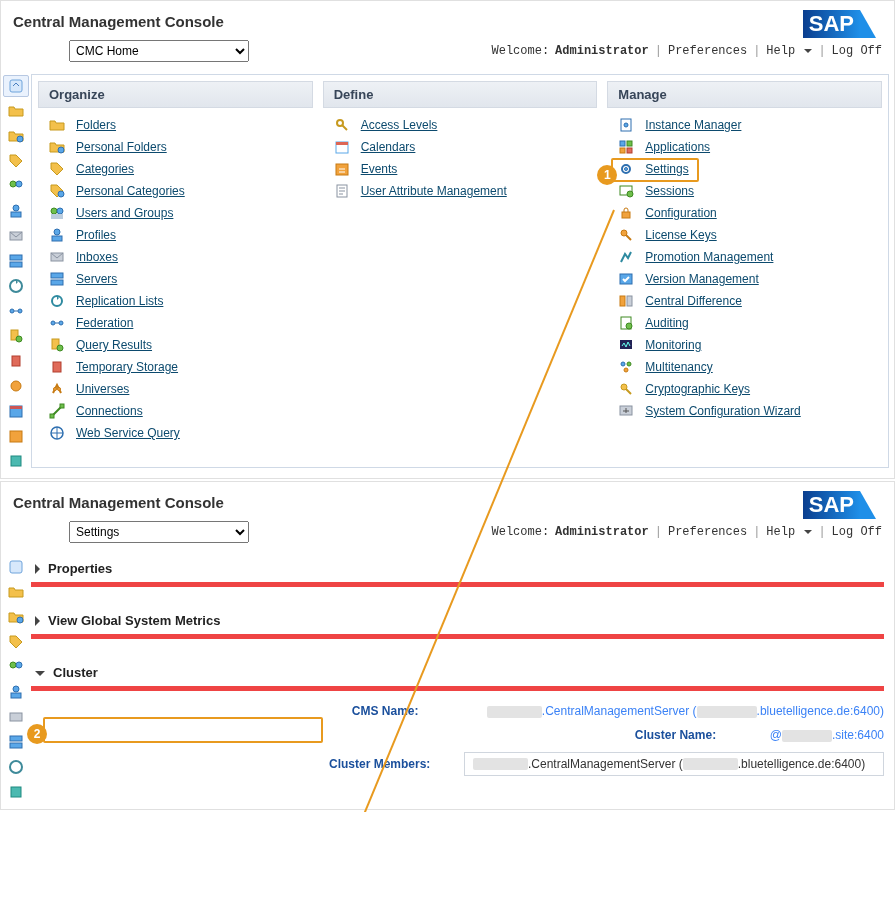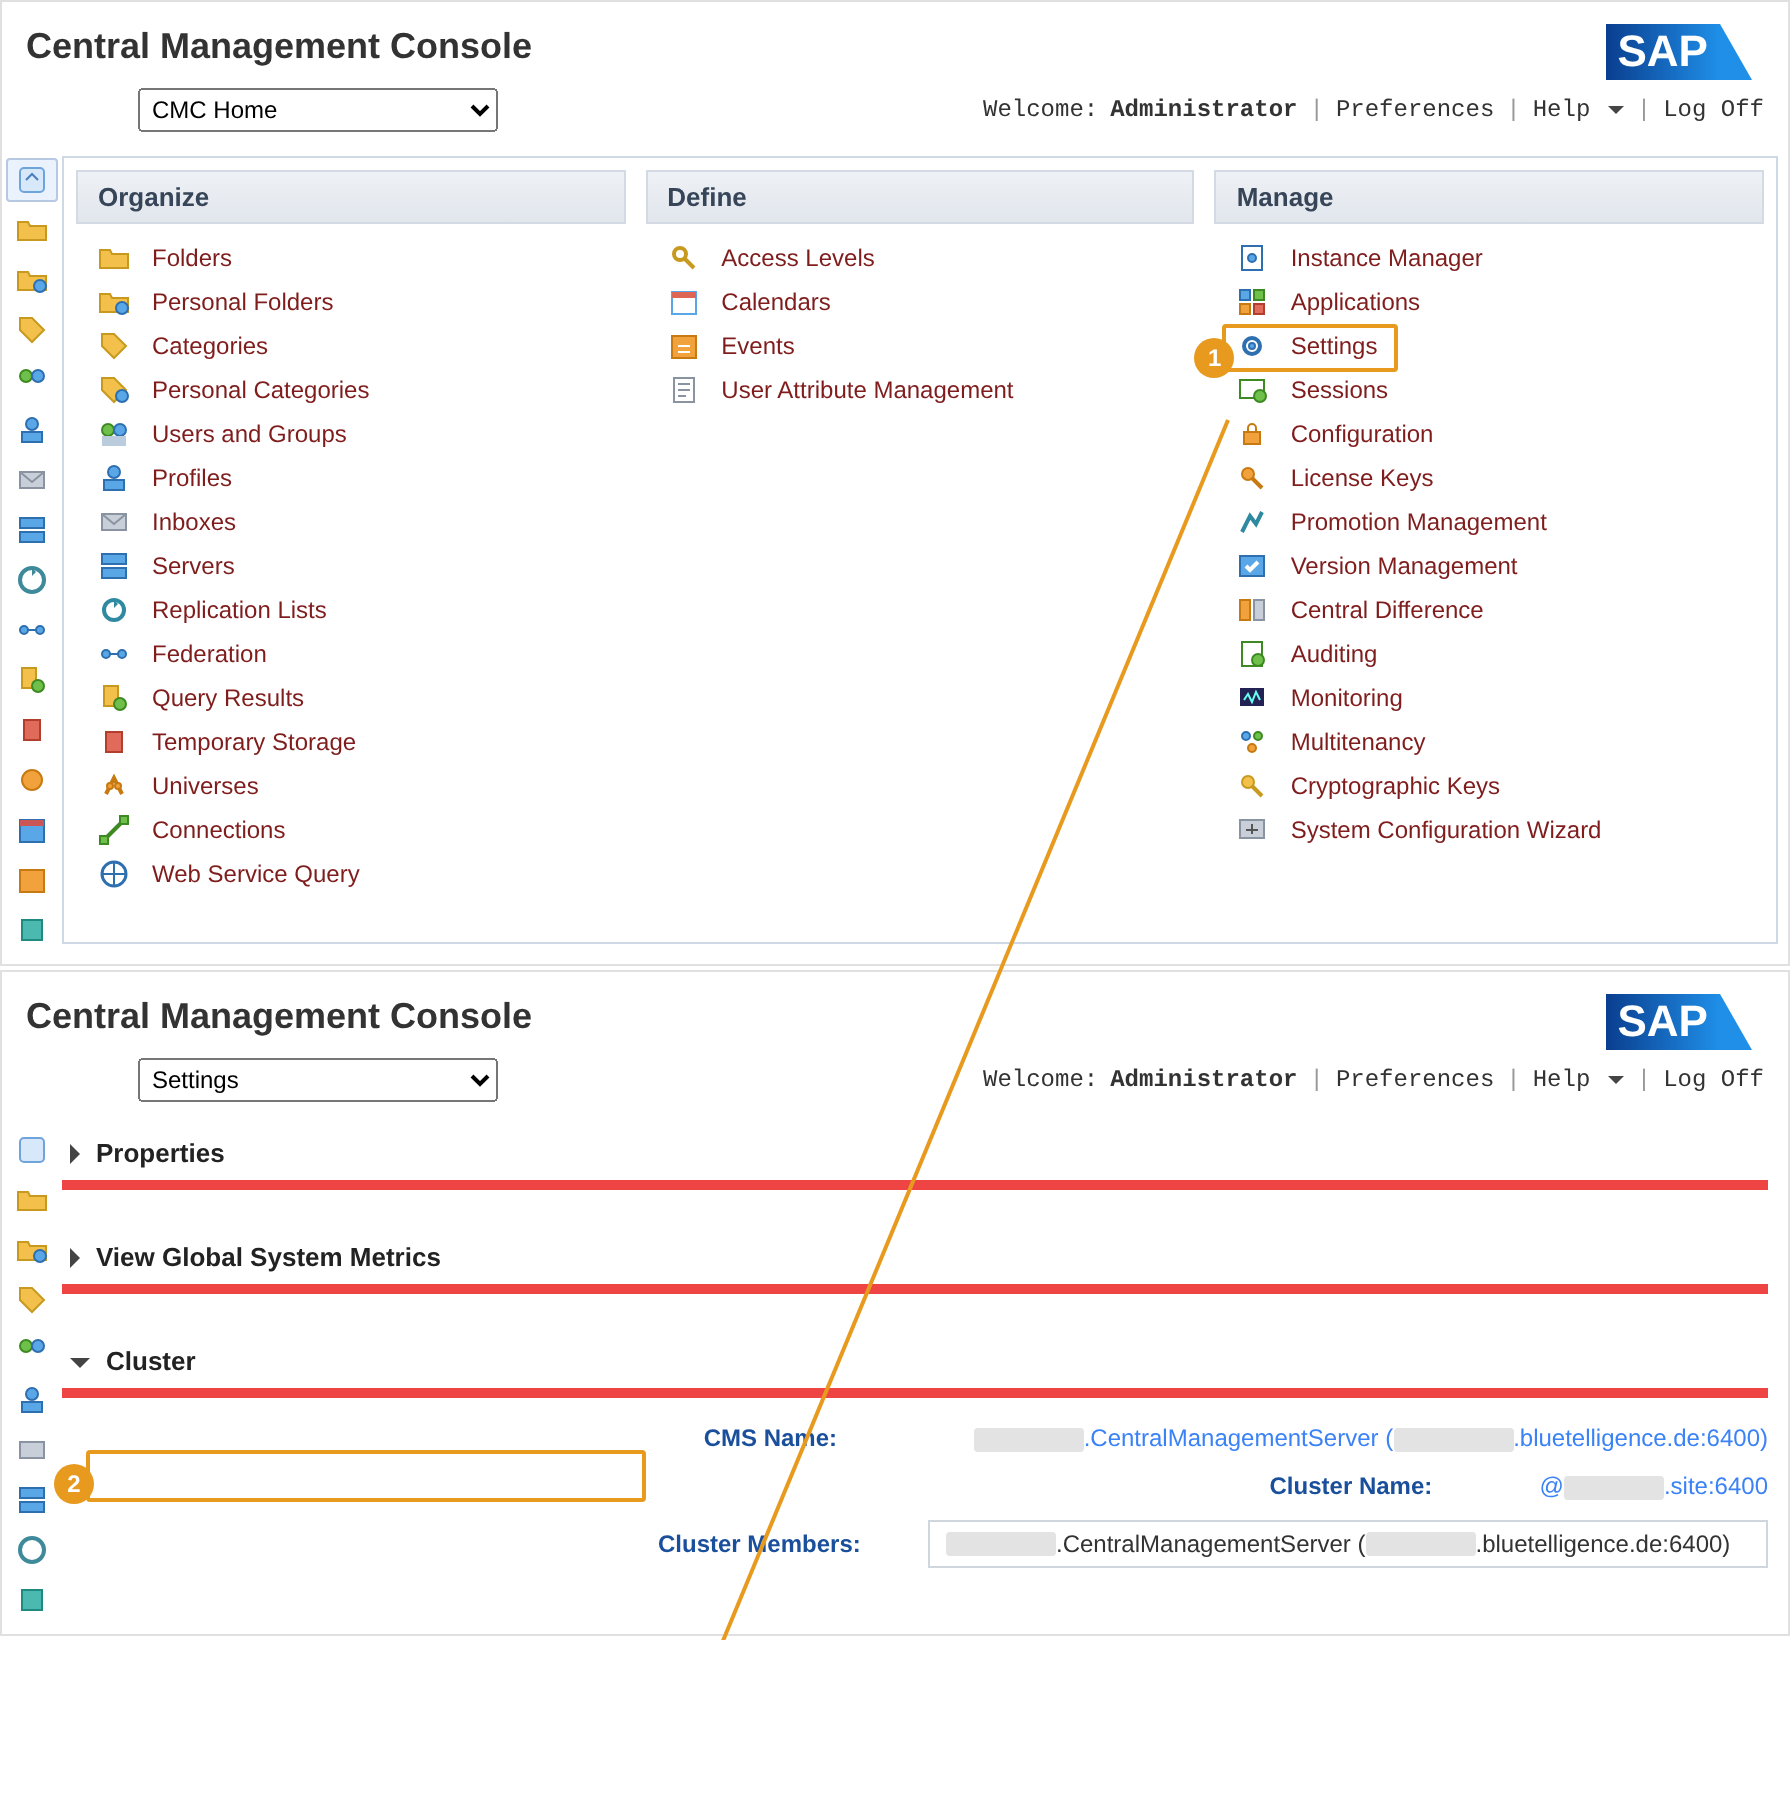--- a/index.html
+++ b/index.html
@@ -8,21 +8,21 @@
     font-family: Arial, Tahoma, sans-serif;
     font-size: 12px;
     color: #333;
     background: #fff;
     width: 895px;
     position: relative;
   }
   .panel { border: 1px solid #e0e0e0; margin-bottom: 2px; position: relative; }
   .panel-inner { padding: 6px 12px 0 12px; }
   .title-row { display: flex; align-items: center; }
-  .page-title { font-size: 18px; font-weight: bold; margin: 6px 0 10px 0; flex: 1; }
+  .page-title { font-size: 15px; font-weight: bold; margin: 6px 0 10px 0; flex: 1; }
   .sap-logo { font-weight: bold; font-size: 22px; color: #fff; background: linear-gradient(to right,#0A3E8F,#1F8FE8); display: inline-block; padding: 1px 6px; position: relative; }
   .sap-logo:after { content:""; position:absolute; right:-16px; top:0; border-top:28px solid transparent; border-left:16px solid #1F8FE8; }
   .sap-wrap { padding-right: 22px; }
   .topbar { display:flex; align-items:center; padding: 0 0 10px 56px; }
   .topbar select { min-width: 180px; font-size:12px; padding:2px; }
   .welcome { margin-left:auto; display:flex; align-items:center; gap:6px; color:#333;font-family:Liberation Mono, monospace; }
   .welcome .sep { color:#999; }
   .welcome a, .link { color:#333; text-decoration:none; cursor:pointer; }
   .caret { display:inline-block; width:0; height:0; border-left:4px solid transparent; border-right:4px solid transparent; border-top:4px solid #444; vertical-align:middle; margin-left:2px; }
 
@@ -31,21 +31,21 @@
   .rail-btn { width:26px; height:22px; margin-bottom:3px; display:flex; align-items:center; justify-content:center; cursor:pointer; border-radius:2px; }
   .rail-btn.selected { border:1px solid #b7c8e2; background:#eaf2fd; }
   .ricon { width:16px; height:16px; }
 
   .content { flex:1; border:1px solid #cfd9e6; margin: 2px 5px 10px 0; background:#fff; position:relative; }
   .cols { display:flex; padding:6px 6px 10px 6px; gap:10px; }
   .col { flex:1; }
   .col-header { background:linear-gradient(#eef1f5,#e1e6ed); border:1px solid #d4dae3; padding:5px 10px; font-weight:bold; font-size:13px; color:#374558; margin-bottom:6px; }
   .item-row { display:flex; align-items:center; padding:3px 4px 3px 10px; gap:10px; cursor:pointer; }
   .item-row .icon { width:18px; height:16px; display:flex; align-items:center; justify-content:center; }
-  .item-row .lbl { color:#7f1d1d; }
+  .item-row .lbl { color:#0c4a6e;text-decoration:underline; }
 
   
   .settings-content { flex:1; margin: 2px 10px 10px 0; position:relative; }
   .section-head { display:flex; align-items:center; padding:6px 4px; border-bottom:5px solid #ef4444; cursor:pointer; }
   .section-head .tri { width:0;height:0;border-top:5px solid transparent;border-bottom:5px solid transparent;border-left:5px solid #444;margin-right:8px; }
   .section-head .tri.open { border-left:5px solid transparent;border-right:5px solid transparent;border-top:5px solid #444;border-bottom:none; margin-top:2px;}
   .section-head .stitle { font-weight:bold; font-size:13px; color:#222; }
   .section-body { padding:8px 0 10px 18px; }
   .field-row { display:flex; align-items:center; padding:5px 0;justify-content:flex-end; }
   .field-label { color:#1a4f9c; font-weight:bold; width:135px; }

